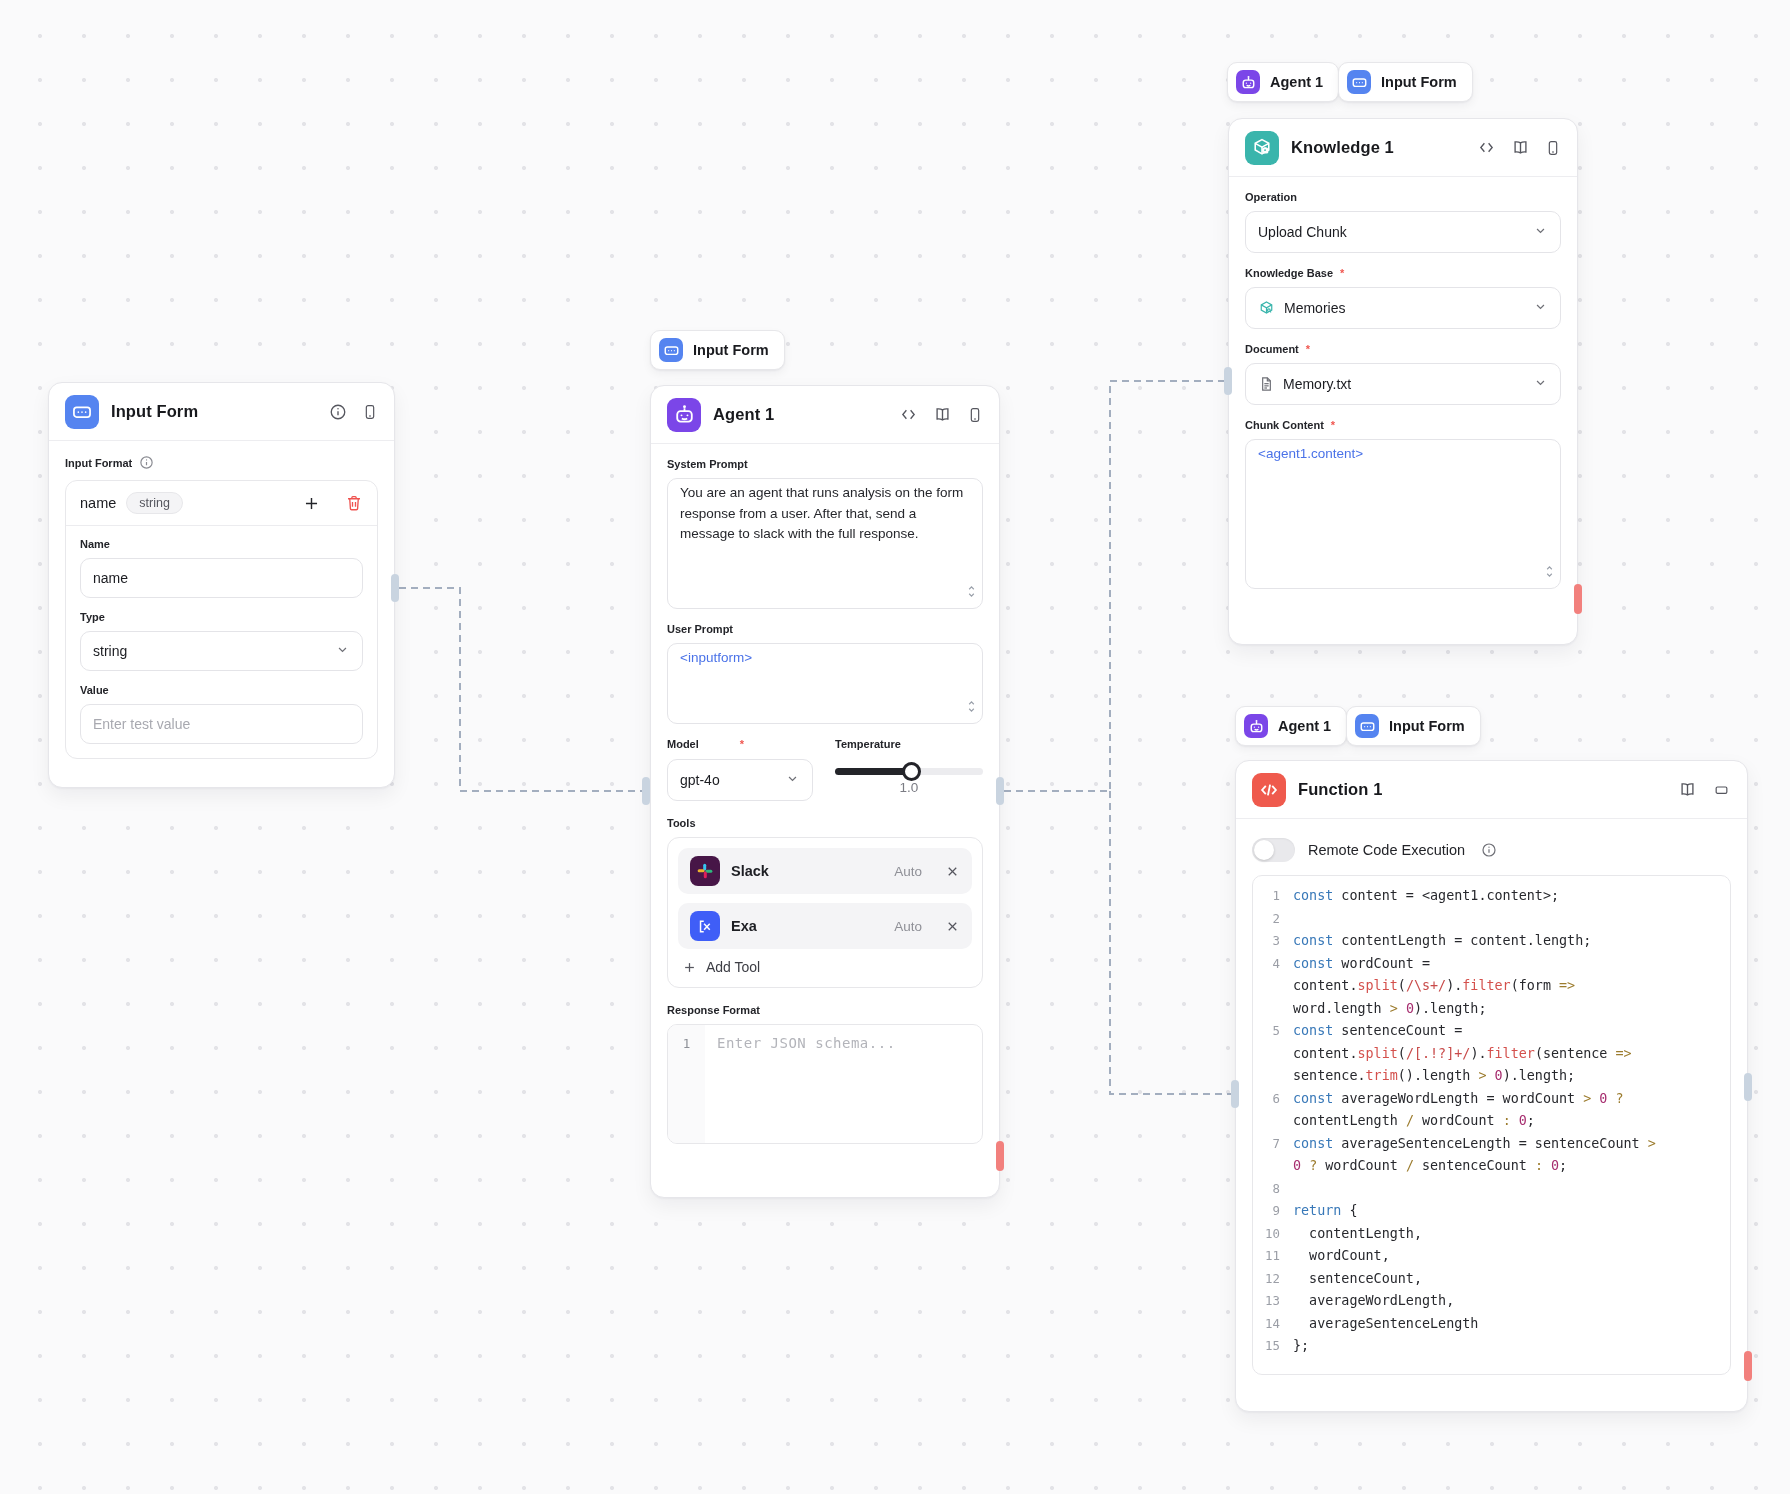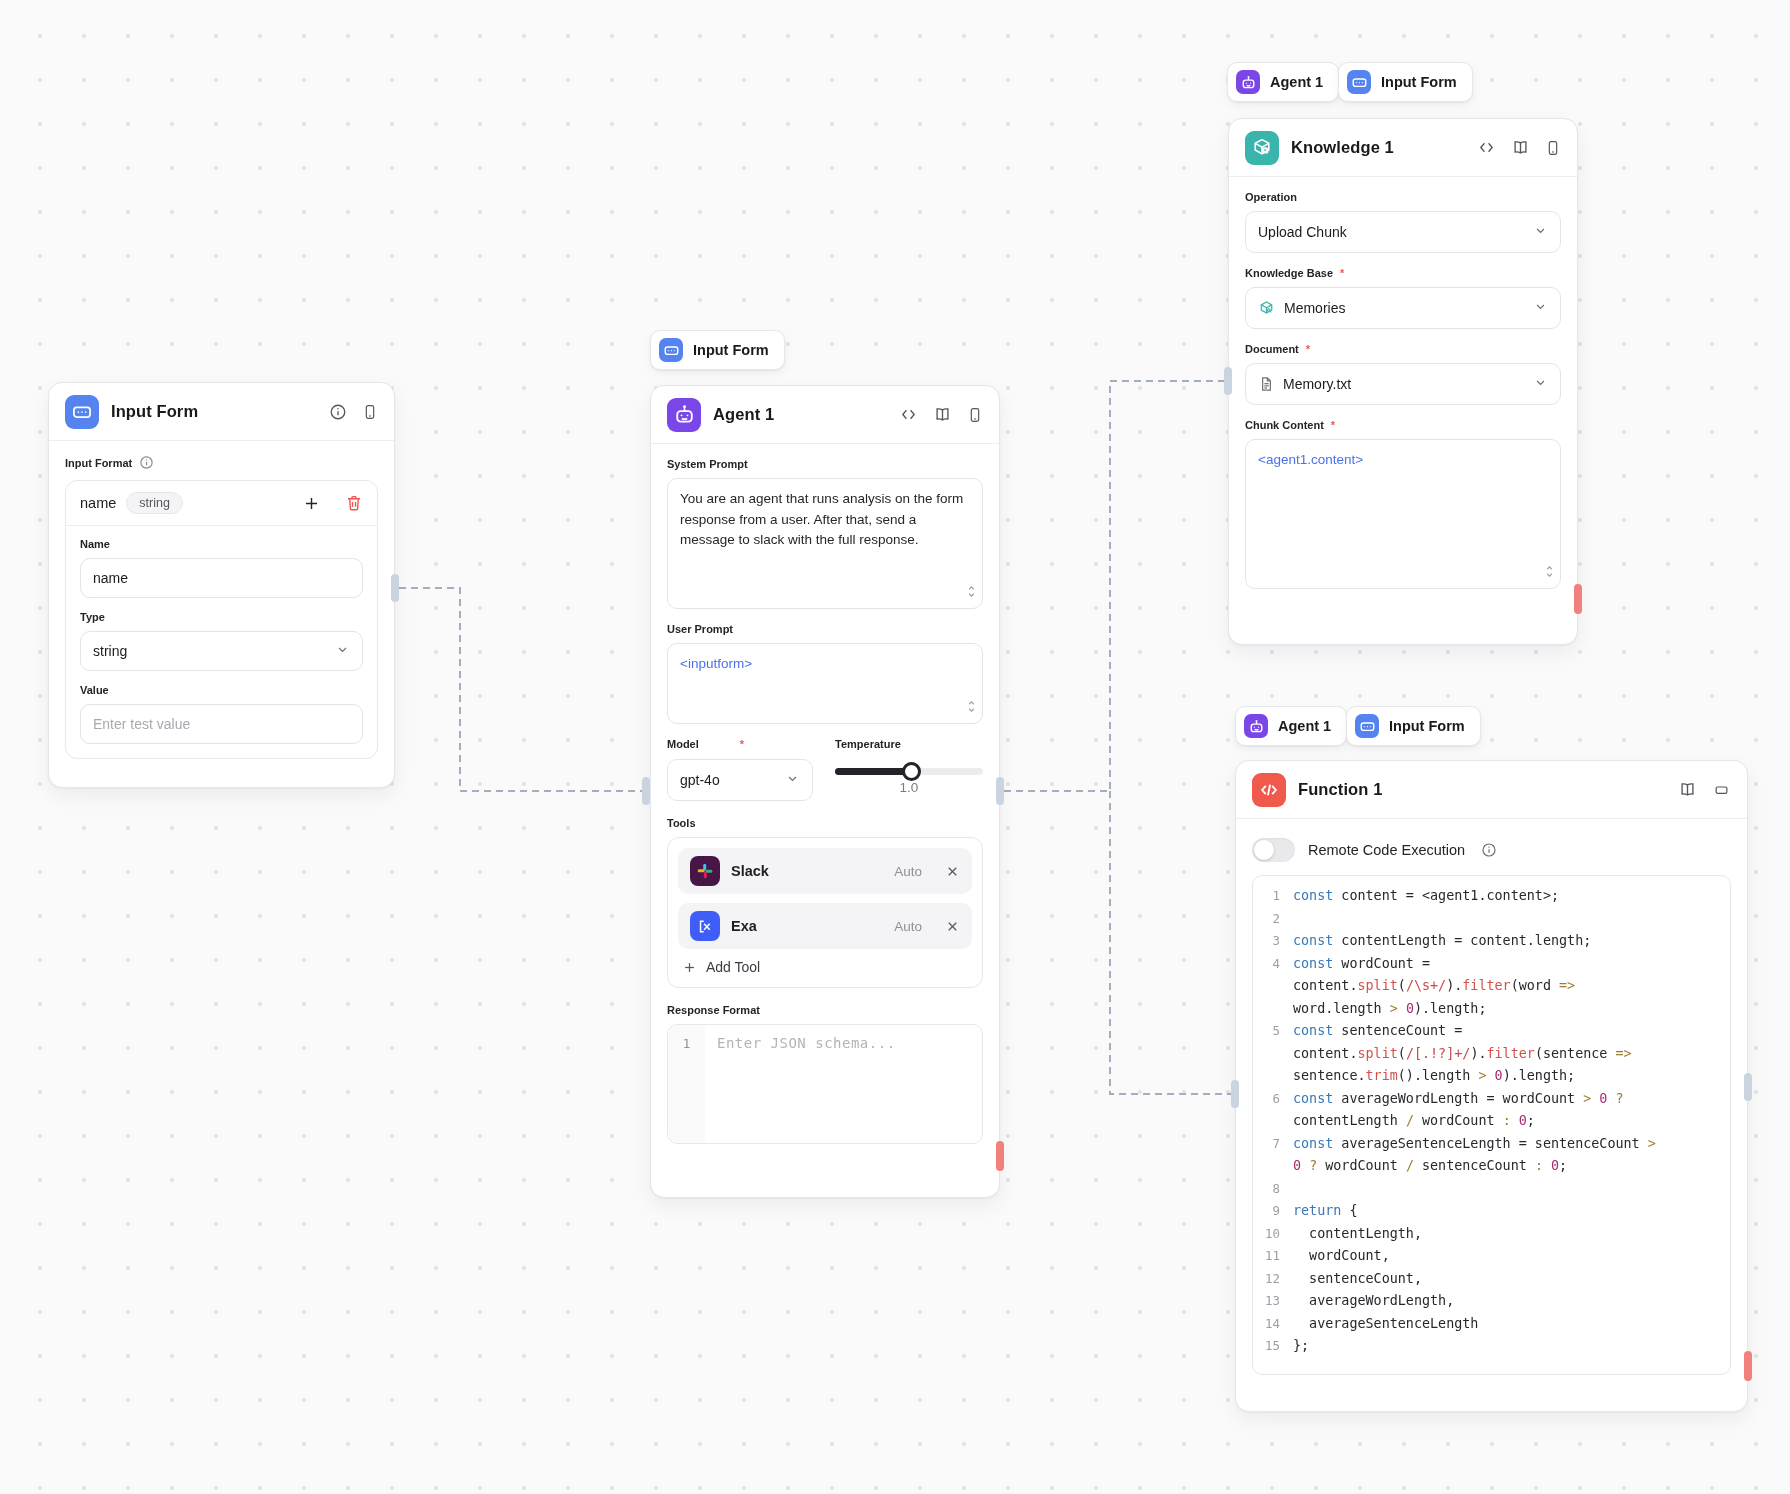--- a/index.html
+++ b/index.html
@@ -43,21 +43,21 @@
   .sel, .inp {
     border:1px solid #e4e4e8; border-radius:10px; height:42px; width:100%;
     display:flex; align-items:center; gap:9px; padding:0 12px;
     font-size:14px; color:#1b1c21; background:#fff;
     font-family:"Liberation Sans", sans-serif;
   }
   input.inp { display:block; }
   input.inp::placeholder { color:#a8a9b0; }
   .sel .chev { margin-left:auto; }
   .tarea {
-    border:1px solid #e4e4e8; border-radius:10px; padding:10px 12px;
+    border:1px solid #e4e4e8; border-radius:10px; padding:4px 12px;
     font-size:13.5px; line-height:1.52; color:#26272c; position:relative; background:#fff;
   }
   .tag { color:#4a72e8; }
   .grip { position:absolute; right:5px; bottom:3px; color:#9aa0aa; }
 
   
   .pill {
     position:absolute; height:40px; display:flex; align-items:center; gap:10px;
     background:#fff; border:1px solid #e7e7ea; border-radius:10px;
     padding:0 15px 0 8px; box-shadow:0 1px 2px rgba(16,24,40,.05), 0 4px 10px rgba(16,24,40,.05);
@@ -535,21 +535,21 @@
             <div class="crow">
               <span class="gut">3</span>
               <span class="ccode"><span class="tk-kw">const</span><span class="tk-pl"> contentLength = content.length;</span></span>
             </div>
             <div class="crow">
               <span class="gut">4</span>
               <span class="ccode"><span class="tk-kw">const</span><span class="tk-pl"> wordCount =</span></span>
             </div>
             <div class="crow">
               <span class="gut"></span>
-              <span class="ccode"><span class="tk-pl">content.</span><span class="tk-fn">split</span><span class="tk-pl">(</span><span class="tk-re">/\s+/</span><span class="tk-pl">).</span><span class="tk-fn">filter</span><span class="tk-pl">(word </span><span class="tk-op">=&gt;</span></span>
+              <span class="ccode"><span class="tk-pl">content.</span><span class="tk-fn">split</span><span class="tk-pl">(</span><span class="tk-re">/\s+/</span><span class="tk-pl">).</span><span class="tk-fn">filter</span><span class="tk-pl">(form </span><span class="tk-op">=&gt;</span></span>
             </div>
             <div class="crow">
               <span class="gut"></span>
               <span class="ccode"><span class="tk-pl">word.length </span><span class="tk-op">&gt;</span><span class="tk-pl"> </span><span class="tk-num">0</span><span class="tk-pl">).length;</span></span>
             </div>
             <div class="crow">
               <span class="gut">5</span>
               <span class="ccode"><span class="tk-kw">const</span><span class="tk-pl"> sentenceCount =</span></span>
             </div>
             <div class="crow">

